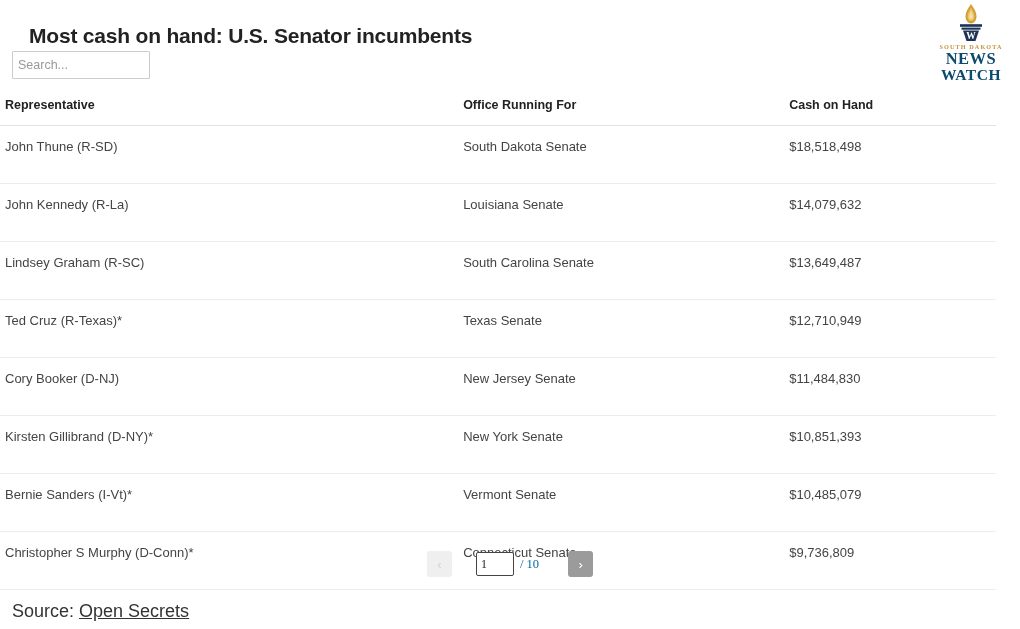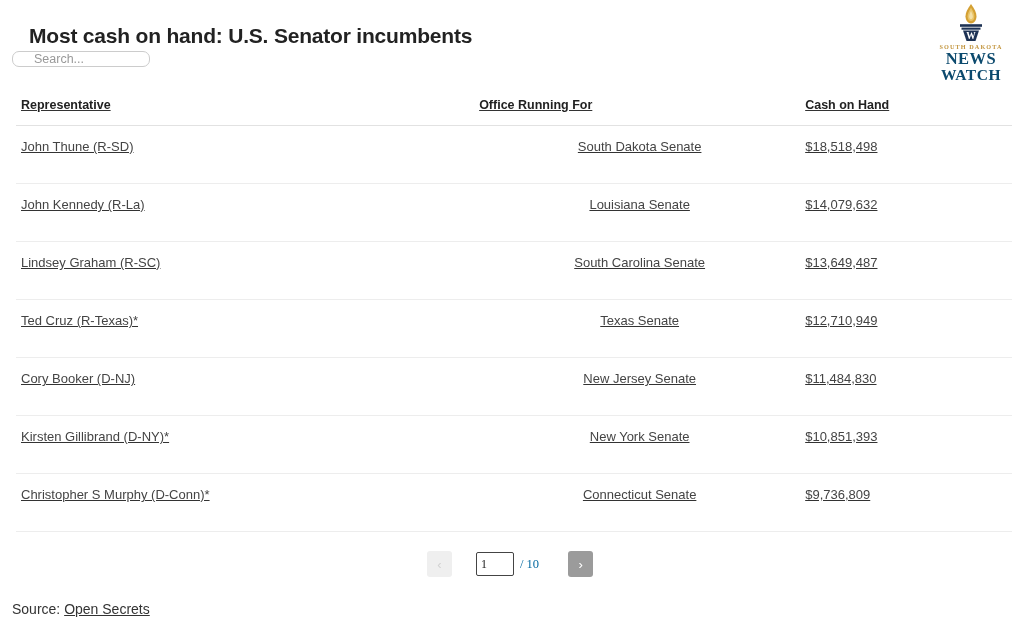--- a/index.html
+++ b/index.html
@@ -31,25 +31,25 @@
     font-weight: bold;
     color: #222222;
     letter-spacing: -0.2px;
     white-space: nowrap;
   }
   .search-input {
     position: absolute;
     left: 12px;
     top: 51px;
     width: 138px;
-    height: 16px;
+    height: 28px;
     box-sizing: border-box;
     border: 1px solid #cccccc;
-    border-radius: 7px;
-    padding: 0 21px;
+    border-radius: 1px;
+    padding: 0 5px;
     font-family: "Liberation Sans", sans-serif;
     font-size: 12.5px;
     color: #333333;
     background: #ffffff;
     outline: none;
   }
   .search-input::placeholder { color: #999999; }
 
   
   .logo {
@@ -80,47 +80,46 @@
     color: #0c4a6e;
     line-height: 16px;
     letter-spacing: 0.5px;
   }
   .logo-news { font-size: 16.5px; }
   .logo-watch { font-size: 15.5px; }
 
   
   .data-table {
     position: absolute;
-    left: 16px;
+    left: 0;
     top: 98px;
     width: 996px;
     border-collapse: collapse;
     font-size: 13px;
-    text-decoration: underline;
   }
   .data-table th {
     text-align: left;
     font-size: 12.5px;
     font-weight: bold;
     color: #222222;
     padding: 0 0 13px 5px;
     border-bottom: 1px solid #e2e2e2;
     white-space: nowrap;
   }
   .data-table td {
     padding: 0 0 16px 5px;
     height: 41px;
     color: #444444;
     border-bottom: 1px solid #ededed;
     font-size: 13px;
     white-space: nowrap;
     vertical-align: middle;
   }
   .col-rep { width: 460px; }
-  .col-office { width: 326px; text-align: center; }
+  .col-office { width: 326px; }
   .col-cash { width: 210px; }
 
   
   .pagination {
     position: absolute;
     left: 0;
     top: 551px;
     width: 1020px;
     display: flex;
     align-items: center;
@@ -172,21 +171,21 @@
     color: #0369a1;
     margin-left: 6px;
     white-space: nowrap;
   }
 
   
   .source-line {
     position: absolute;
     left: 12px;
     top: 601px;
-    font-size: 14px;
+    font-size: 18px;
     color: #333333;
     white-space: nowrap;
   }
   .source-link {
     color: #333333;
     text-decoration: underline;
   }
 </style>
 </head>
 <body>
@@ -245,20 +244,25 @@
           <td class="col-rep">Cory Booker (D-NJ)</td>
           <td class="col-office">New Jersey Senate</td>
           <td class="col-cash">$11,484,830</td>
         </tr>
         <tr>
           <td class="col-rep">Kirsten Gillibrand (D-NY)*</td>
           <td class="col-office">New York Senate</td>
           <td class="col-cash">$10,851,393</td>
         </tr>
         <tr>
+          <td class="col-rep">Bernie Sanders (I-Vt)*</td>
+          <td class="col-office">Vermont Senate</td>
+          <td class="col-cash">$10,485,079</td>
+        </tr>
+        <tr>
           <td class="col-rep">Christopher S Murphy (D-Conn)*</td>
           <td class="col-office">Connecticut Senate</td>
           <td class="col-cash">$9,736,809</td>
         </tr>
       </tbody>
   </table>
 
   <div class="pagination">
     <button class="page-btn prev">‹</button>
     <input class="page-number-input" type="text" value="1" style="">

